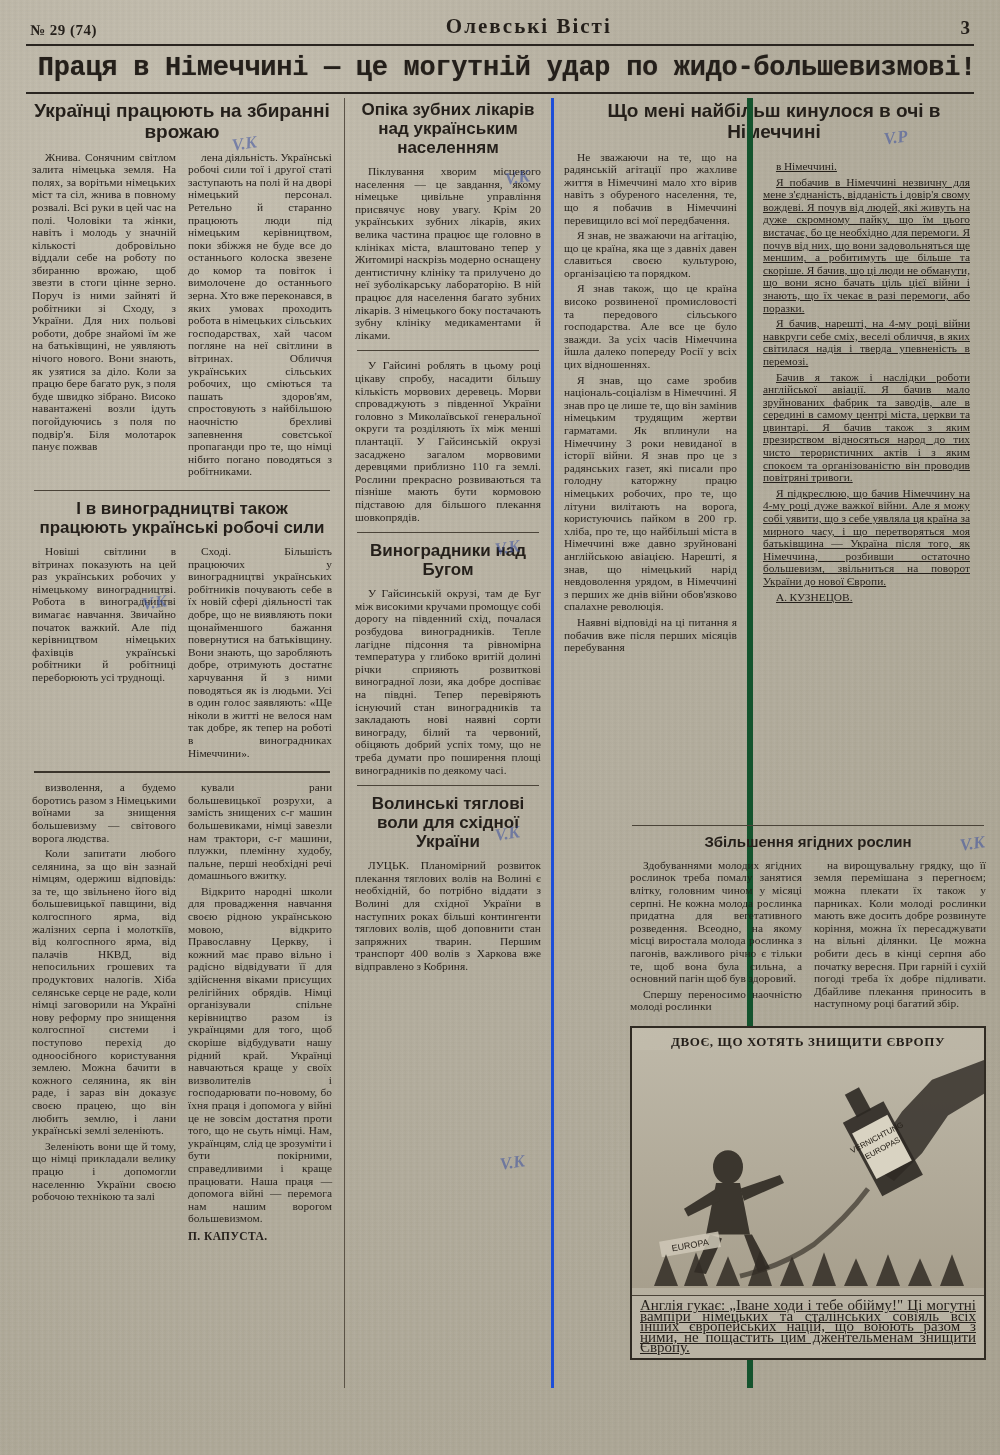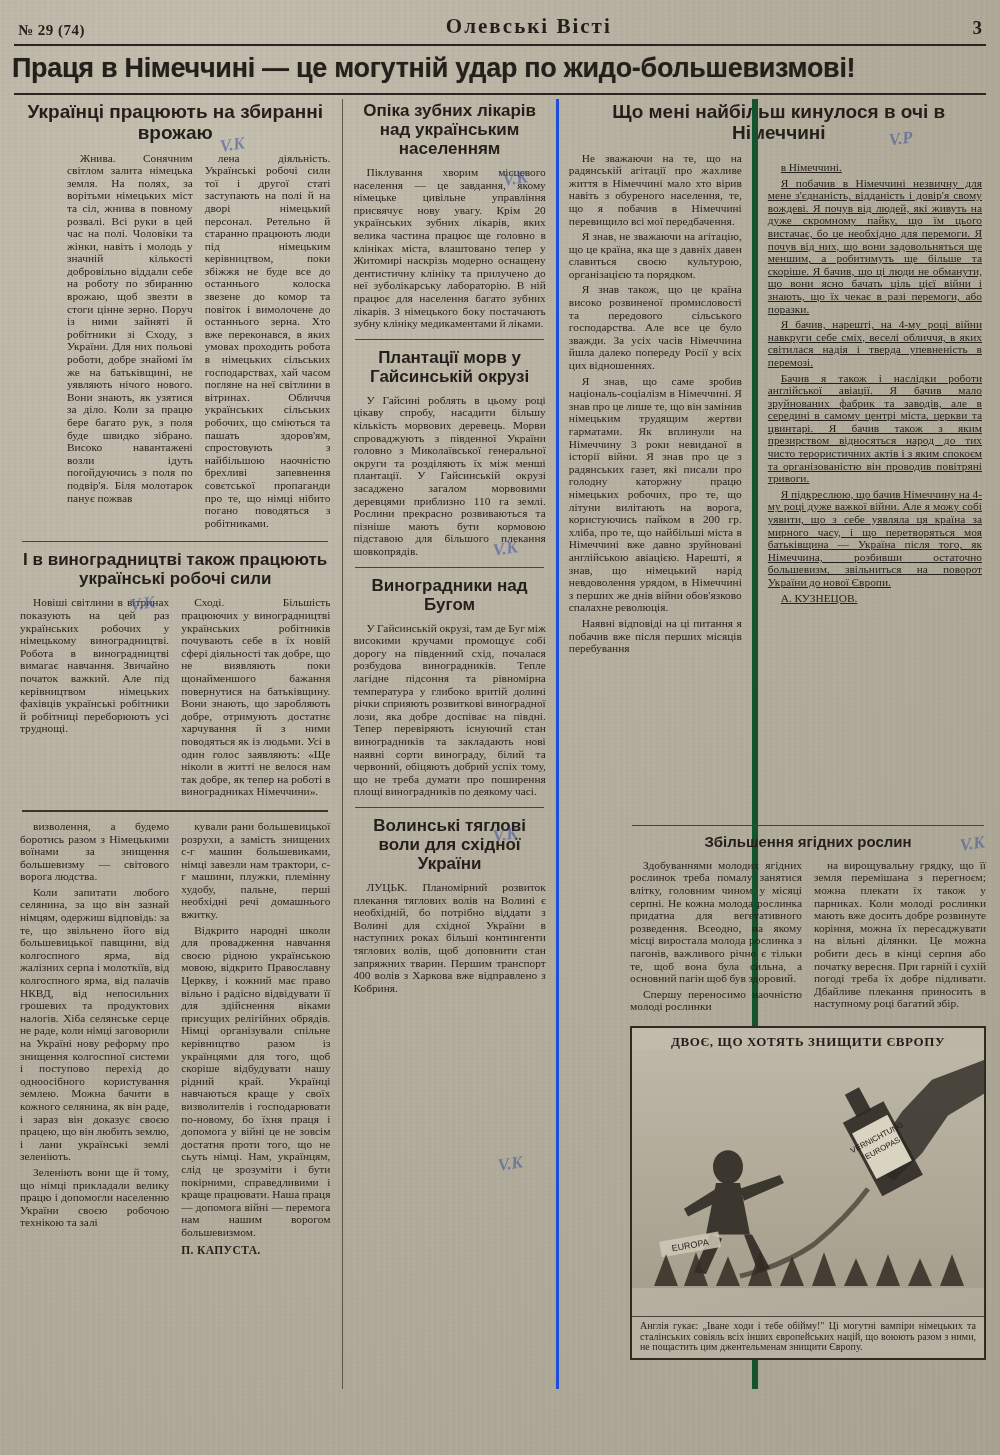--- a/index.html
+++ b/index.html
@@ -13,37 +13,37 @@
   }
   
   .paper{
     position:absolute;inset:0;
     background:
       repeating-linear-gradient(0deg, rgba(0,0,0,0.022) 0px, rgba(0,0,0,0) 2px, rgba(0,0,0,0.02) 4px),
       repeating-linear-gradient(90deg, rgba(255,255,255,0.03) 0px, rgba(0,0,0,0.015) 3px, rgba(255,255,255,0.02) 6px),
       radial-gradient(ellipse at 20% 15%, #c6c0b1 0%, #b5af9f 45%, #a8a292 100%);
     filter:contrast(1.02);
   }
-  .sheet{position:absolute;inset:0;padding:10px 10px;box-sizing:border-box;}
+  .sheet{position:absolute;inset:0;padding:10px 22px;box-sizing:border-box;}
 
   
   .masthead{display:flex;align-items:flex-end;justify-content:space-between;
             padding:4px 8px 2px 8px;font-family:"Liberation Serif",serif;}
   .issue{font-size:15px;font-weight:bold;letter-spacing:.5px;}
   .paper-name{font-size:21px;font-weight:bold;letter-spacing:2px;}
   .pageno{font-size:19px;font-weight:bold;}
   .rule{height:0;border-top:2px solid #2a2520;margin:3px 4px 0 4px;}
 
   
   .banner{
-    text-align:left;font-weight:bold;
+    text-align:right;font-weight:bold;
     font-size:27px;letter-spacing:-0.3px;
     padding:7px 2px 6px 2px;
     white-space:nowrap;
-    font-family:Liberation Sans, sans-serif;
+    font-family:Liberation Mono, monospace;
     text-shadow:0 0 1px rgba(0,0,0,.4);
   }
 
   
   .cols{display:flex;gap:0;margin-top:4px;height:1290px;}
   .col{position:relative;box-sizing:border-box;}
   .c1{width:335px;padding:0 12px 0 10px;}
   .c2{width:215px;padding:0 10px;border-left:1px solid #5b5347;}
   .c3{width:196px;padding:0 10px;border-left:3px solid #1d4ed8;}
   .c4{width:240px;padding:0 8px 0 10px;border-left:6px solid #14532d;text-decoration:underline;}
@@ -83,23 +83,24 @@
     background:linear-gradient(160deg,#c2bcac,#aea797);
     position:relative;height:330px;overflow:hidden;
   }
   .cartoon-title{
     text-align:center;font-family:Liberation Serif, serif;
     font-weight:bold;font-size:13px;letter-spacing:.6px;
     padding:6px 2px 4px 2px;
   }
   .cartoon-caption{
     position:absolute;bottom:0;left:0;right:0;
-    font-size:10px;line-height:10.6px;text-align:justify;
+    font-size:15px;line-height:10.6px;text-align:justify;
     padding:4px 8px 5px 8px;border-top:1px solid #4a4338;
     background:rgba(190,184,170,.55);
+    text-decoration:underline;
   }
   .art{position:absolute;inset:22px 0 70px 0;}
 </style>
 </head>
 <body>
 
 <div class="paper"></div>
 
 <div class="sheet">
 
@@ -112,21 +113,21 @@
 
   <div class="banner">Праця в Німеччині — це могутній удар по жидо-большевизмові!</div>
   <div class="rule"></div>
 
   <div class="cols">
 
     <div class="col c1">
 
       <h2 class="head h-big">Українці працюють на збиранні врожаю</h2>
       <span class="ink" style="left:210px;top:36px;">V.K</span>
-      <div style="display:flex;gap:12px;margin-left:47px;">
+      <div style="display:flex;gap:12px;">
         <div style="flex:1;">
           <p class="body">Жнива. Сонячним світлом залита німецька земля. На полях, за ворітьми німецьких міст та сіл, жнива в повному розвалі. Всі руки в цей час на полі. Чоловіки та жінки, навіть і молодь у значній кількості добровільно віддали себе на роботу по збиранню врожаю, щоб звезти в стоги цінне зерно. Поруч із ними зайняті й робітники зі Сходу, з України. Для них польові роботи, добре знайомі їм же на батьківщині, не уявляють нічого нового. Вони знають, як узятися за діло. Коли за працю бере багато рук, з поля буде швидко зібрано. Високо навантажені возли ідуть погойдуючись з поля по подвір'я. Біля молотарок панує пожвав</p>
         </div>
         <div style="flex:1;">
           <p class="body">лена діяльність. Українські робочі сили тої і другої статі заступають на полі й на дворі німецький персонал. Ретельно й старанно працюють люди під німецьким керівництвом, поки збіжжя не буде все до останнього колоска звезене до комор та повіток і вимолочене до останнього зерна. Хто вже переконався, в яких умовах проходить робота в німецьких сільських господарствах, хай часом погляне на неї світлини в вітринах. Обличчя українських сільських робочих, що сміються та пашать здоров'ям, спростовують з найбільшою наочністю брехливі запевнення совєтської пропаганди про те, що німці нібито погано поводяться з робітниками.</p>
         </div>
       </div>
 
       <div class="sep"></div>
 
@@ -157,21 +158,20 @@
       </div>
     </div>
 
     <div class="col c2">
       <h2 class="head h-mid">Опіка зубних лікарів над українським населенням</h2>
       <span class="ink" style="left:160px;top:70px;">V.K</span>
       <p class="body">Піклування хворим місцевого населення — це завдання, якому німецьке цивільне управління присвячує нову увагу. Крім 20 українських зубних лікарів, яких велика частина працює ще головно в клініках міста, влаштовано тепер у Житомирі наскрізь модерно оснащену дентистичну клініку та прилучено до неї зуболікарську лабораторію. В ній працює для населення багато зубних лікарів. З німецького боку постачають зубну клініку медикаментами й ліками.</p>
 
       <div class="sep"></div>
 
-      <h2 class="head h-mid">Плантації морв у Гайсинській окрузі</h2>
       <span class="ink" style="left:150px;top:440px;">V.K</span>
       <p class="body">У Гайсині роблять в цьому році цікаву спробу, насадити більшу кількість морвових деревець. Морви спроваджують з південної України головно з Миколаївської генеральної округи та розділяють їх між менші плантації. У Гайсинській окрузі засаджено загалом морвовими деревцями приблизно 110 га землі. Рослини прекрасно розвиваються та пізніше мають бути кормовою підставою для більшого плекання шовкопрядів.</p>
 
       <div class="sep"></div>
 
       <h2 class="head h-mid">Виноградники над Бугом</h2>
       <span class="ink" style="left:150px;top:726px;">V.K</span>
       <p class="body">У Гайсинській окрузі, там де Буг між високими кручами промощує собі дорогу на південний схід, почалася розбудова виноградників. Тепле лагідне підсоння та рівномірна температура у глибоко вритій долині річки сприяють розвиткові виноградної лози, яка добре доспіває на півдні. Тепер перевіряють існуючий стан виноградників та закладають нові наявні сорти винограду, білий та червоний, обіцяють добрий успіх тому, що не треба думати про поширення площі виноградників по деякому часі.</p>
 
       <div class="sep"></div>

